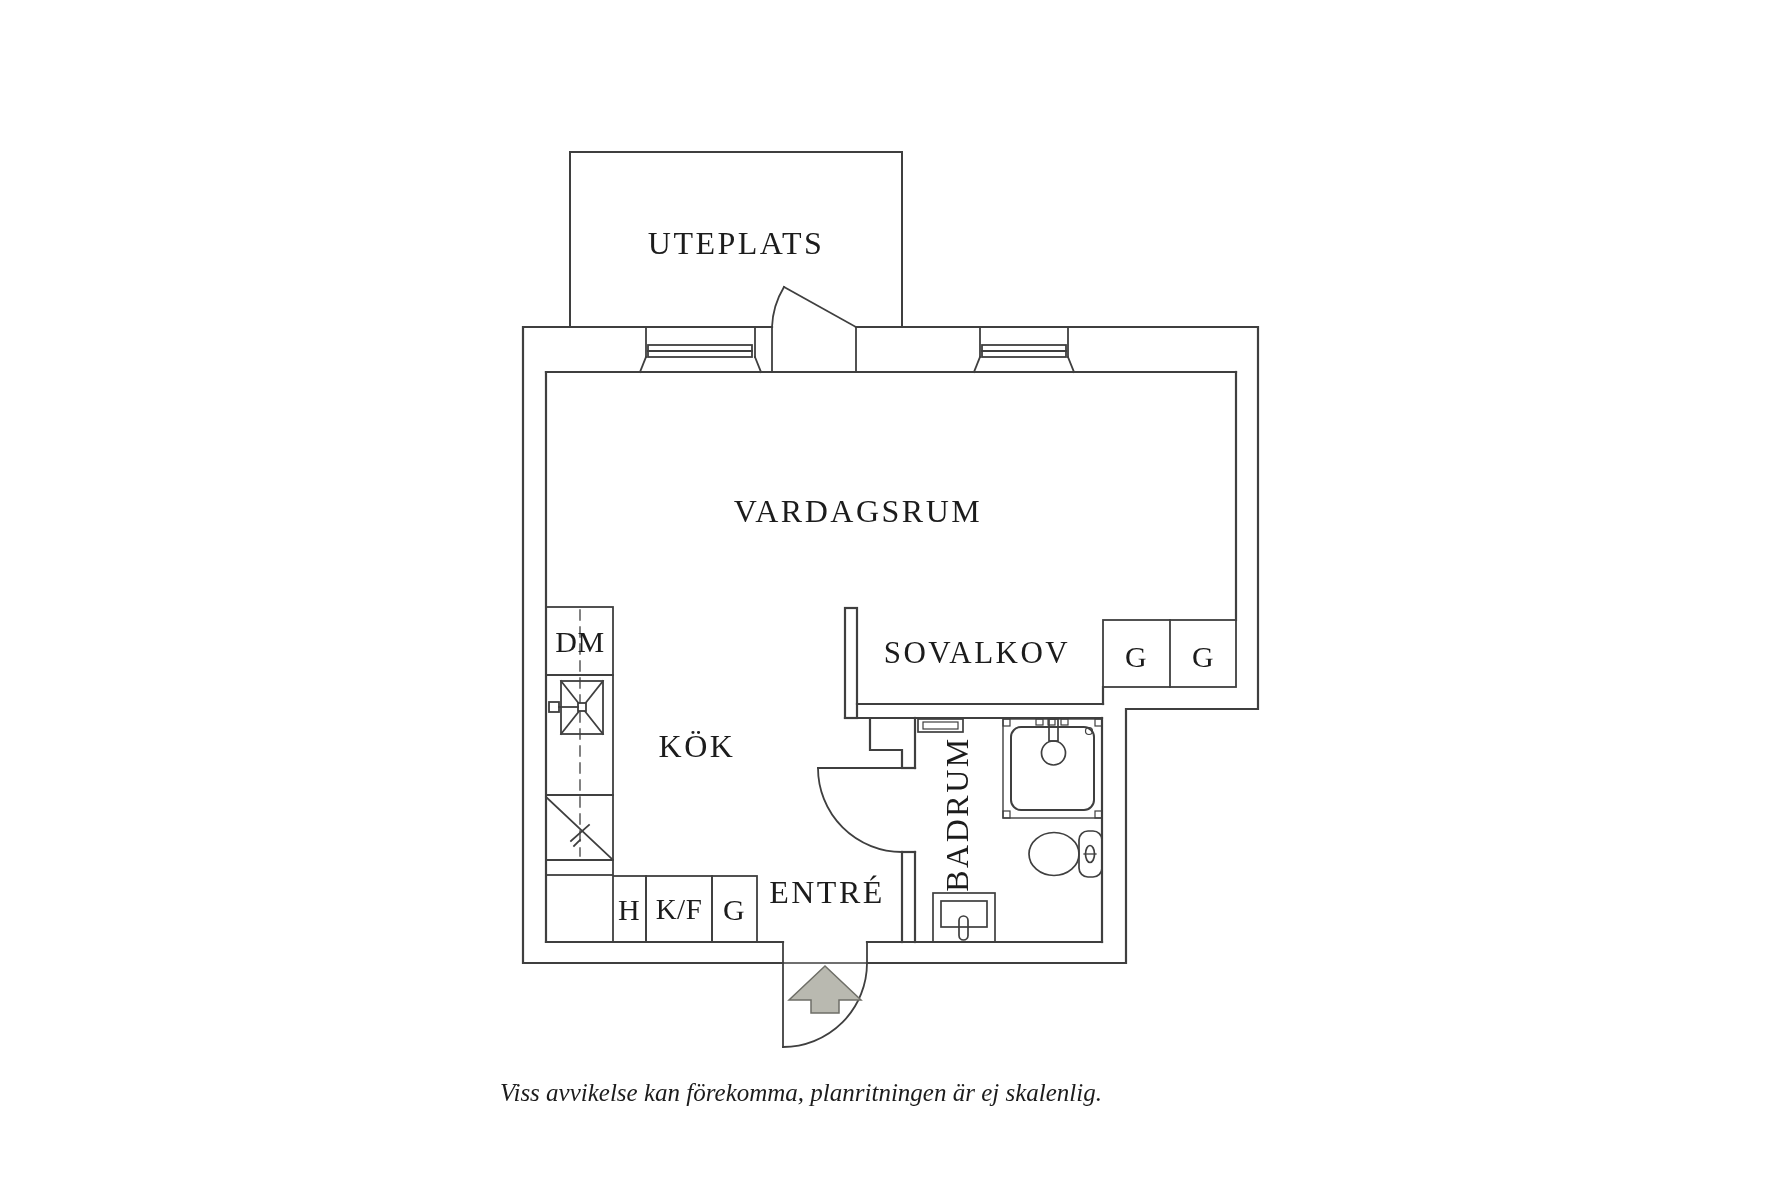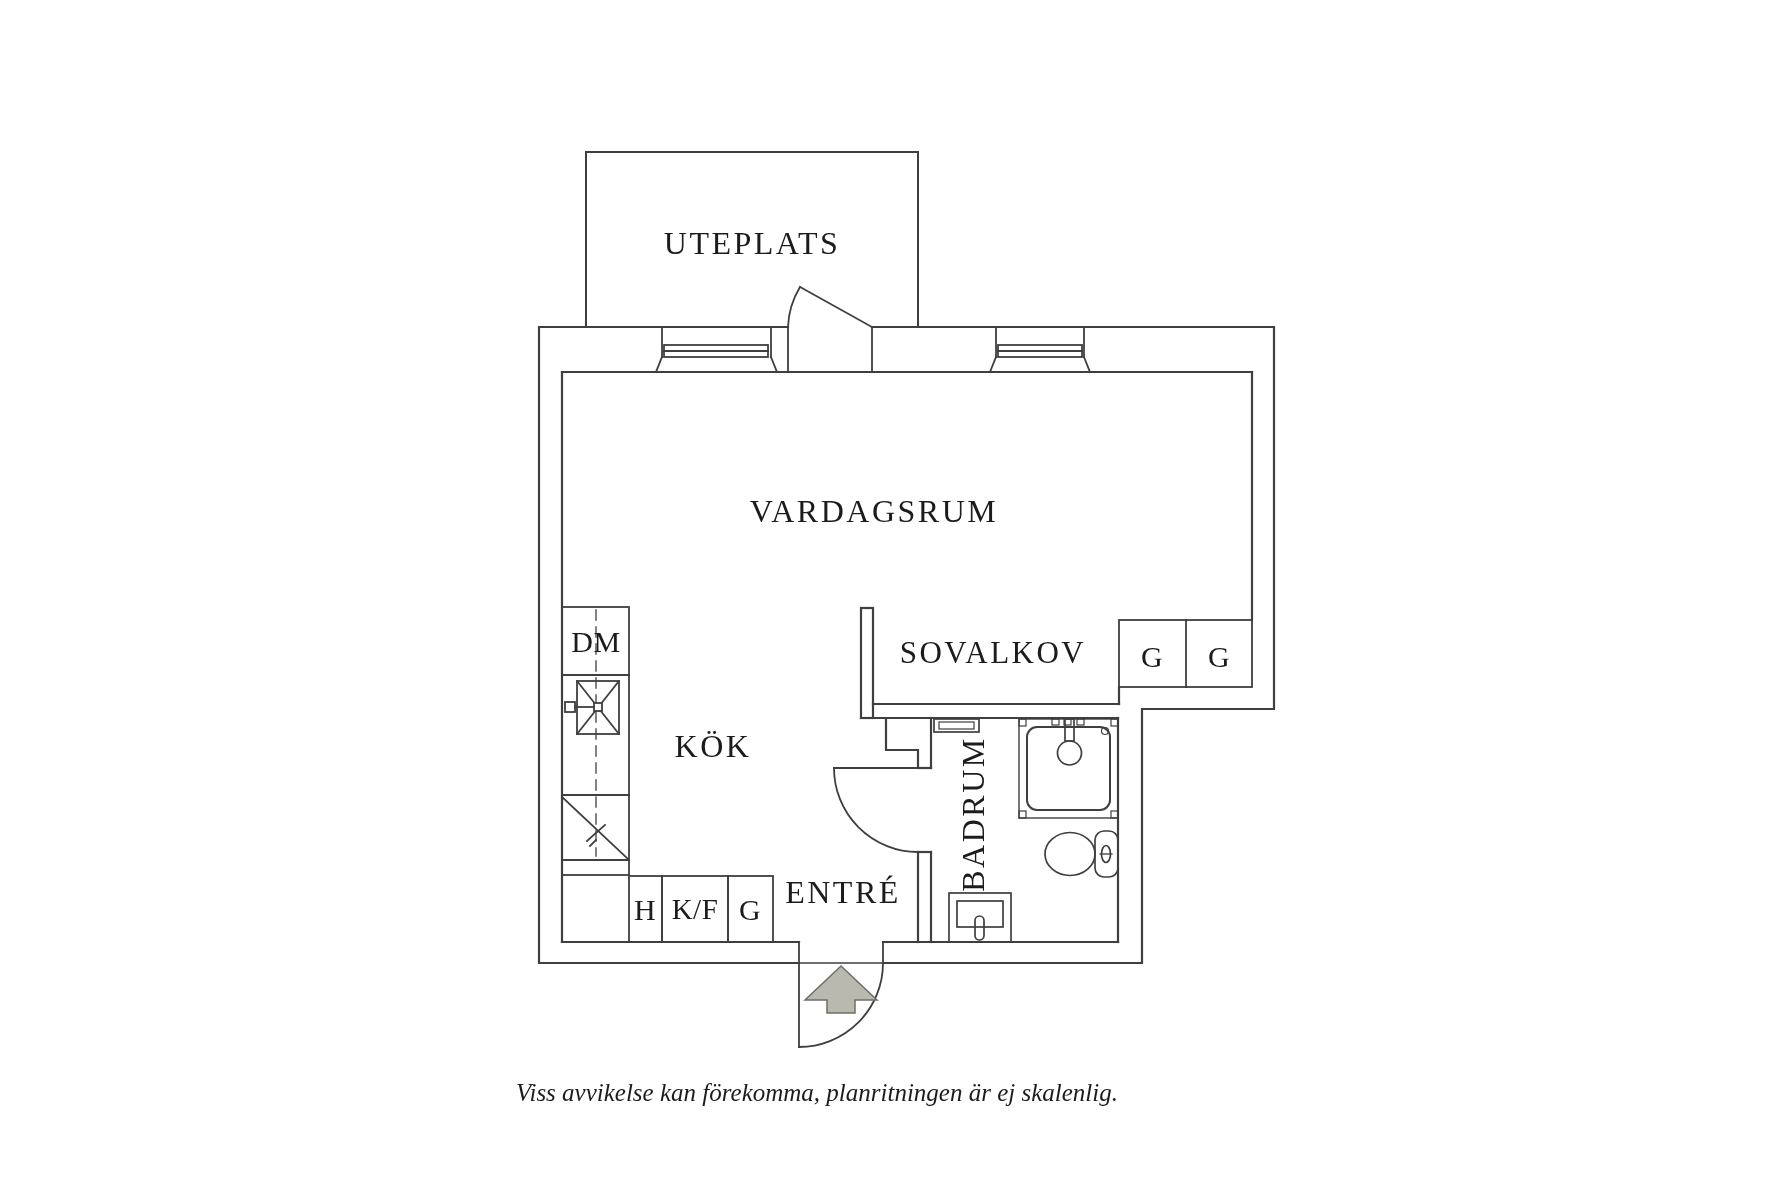--- a/index.html
+++ b/index.html
@@ -8,21 +8,20 @@
     background: #ffffff;
     width: 1780px;
     height: 1187px;
     overflow: hidden;
   }
   #stage {
     position: relative;
     width: 1480px;
     height: 1187px;
     background: #ffffff;
-    padding-left: 16px;
   }
   svg { display: block; }
   .lbl {
     font-family: "Liberation Serif", "DejaVu Serif", serif;
     text-anchor: middle;
     dominant-baseline: central;
   }
   .room-lbl  { font-size: 32px; letter-spacing: 2.5px; }
   .small-lbl { font-size: 30px; letter-spacing: 0.5px; }
   .caption {

